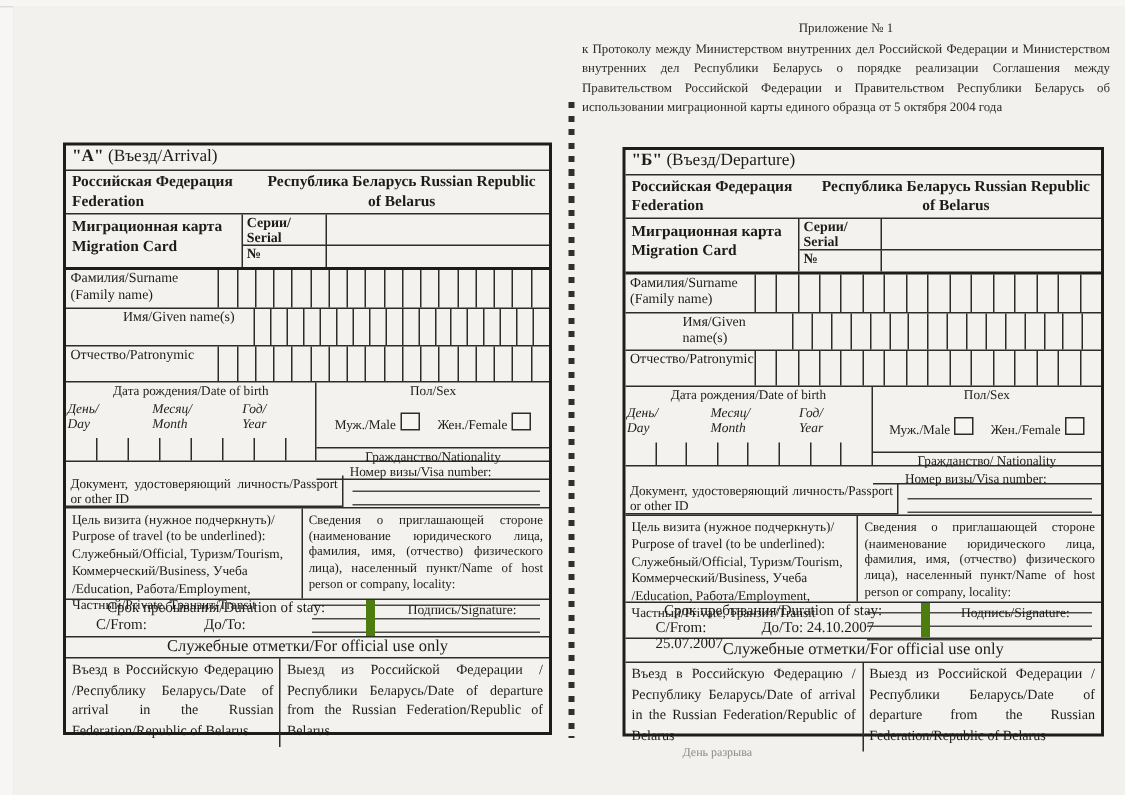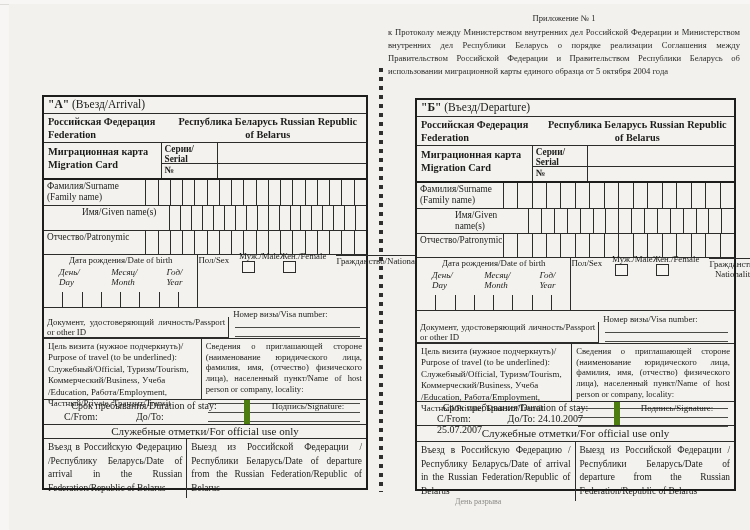--- a/index.html
+++ b/index.html
@@ -51,24 +51,24 @@
   .box-cell + .box-cell{border-left:1px solid #2c2c2a;}
   .name-row .boxgrid{border-left:1px solid #2c2c2a;}
   .row-surname{height:26px;}
   .row-given{height:25px;padding-left:35px;}
   .row-patronymic{height:24px;}
 
   .dob-row{height:53px;display:flex;}
   .dob-left{width:52%;display:flex;flex-direction:column;border-right:1px solid #2c2c2a;box-sizing:border-box;}
   .dob-head{height:11px;font-size:8.8px;text-align:center;}
   .dmy{height:26px;display:flex;font-size:9px;font-style:italic;line-height:1.15;}
-  .dmy > div{padding:1px 15px;box-sizing:border-box;}
+  .dmy > div{padding:1px 1px;box-sizing:border-box;}
   .dmy-day{width:34%;}.dmy-month{width:36%;}.dmy-year{width:30%;}
   .dob-boxes{height:16px;flex:1;}
-  .dob-right{flex:1;display:flex;flex-direction:row;gap:10px;}
+  .dob-right{flex:1;display:flex;flex-direction:column;gap:10px;}
   .sex-head{height:11px;font-size:8.8px;text-align:center;}
   .sex-row{height:15px;display:flex;align-items:center;justify-content:space-evenly;font-size:8.8px;}
   .checkbox{width:11px;height:10px;border:1px solid #2c2c2a;display:inline-block;background:#f6f5f2;margin-left:3px;vertical-align:-1px;}
   .nat-head{height:11px;font-size:8.8px;text-align:center;border-top:1px solid #2c2c2a;}
   .nat-boxes{height:16px;flex:1;border-top:1px solid #2c2c2a;}
 
   .doc-row{display:flex;align-items:flex-end;}
   .card-a .doc-row{height:31px;}
   .card-b .doc-row{height:33px;}
   .doc-left{width:57.5%;display:flex;flex-direction:column;border-right:1px solid #2c2c2a;box-sizing:border-box;}

